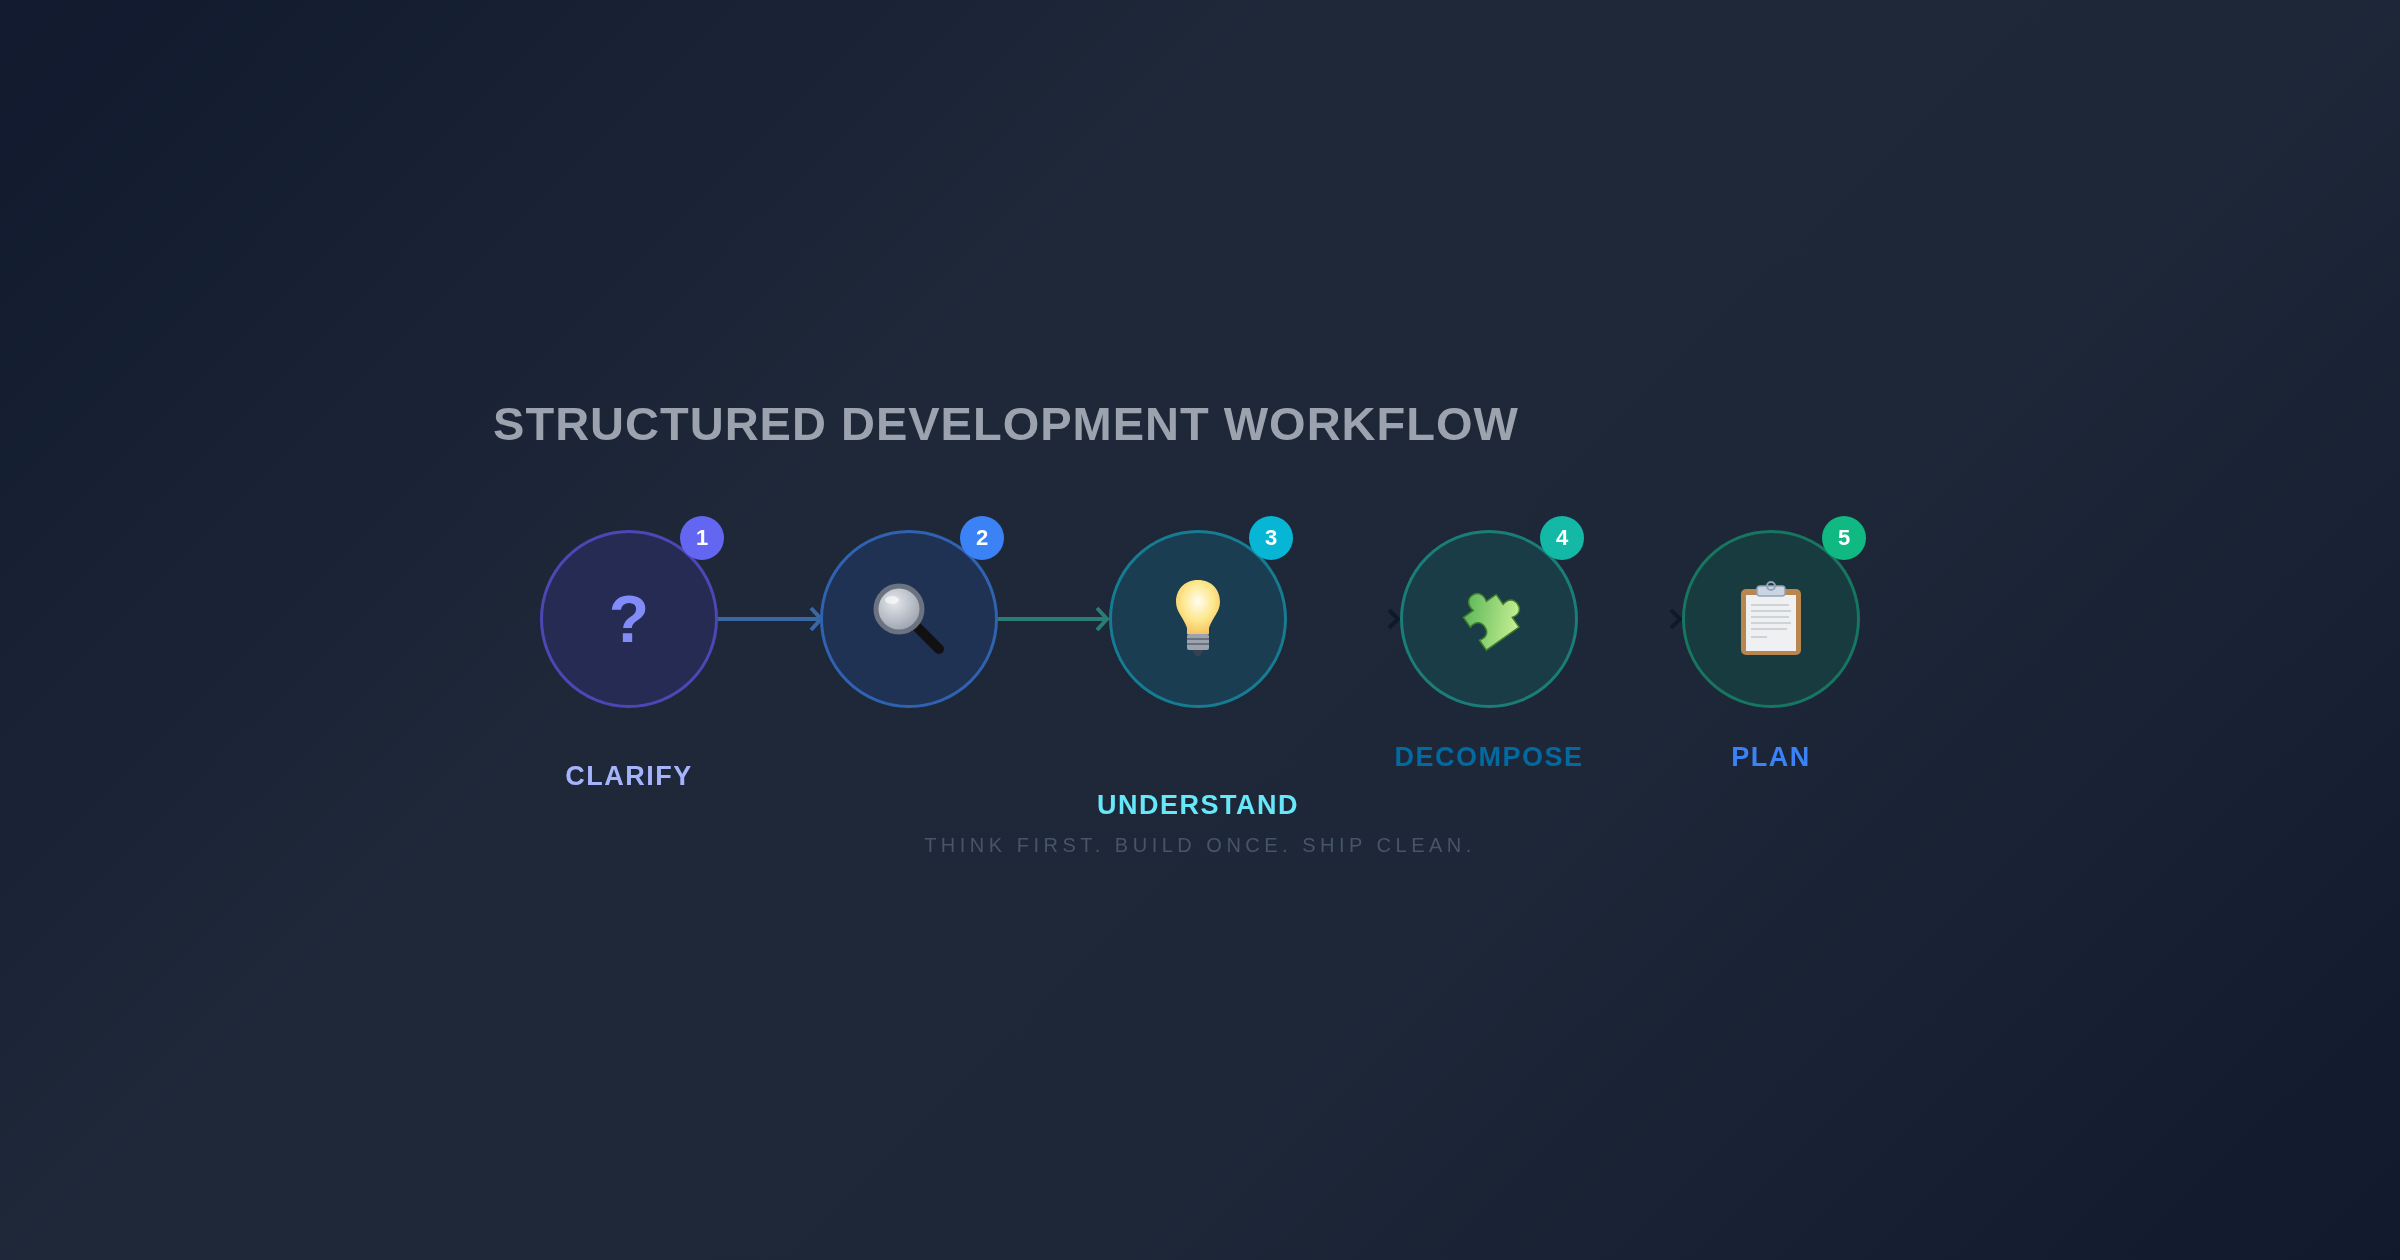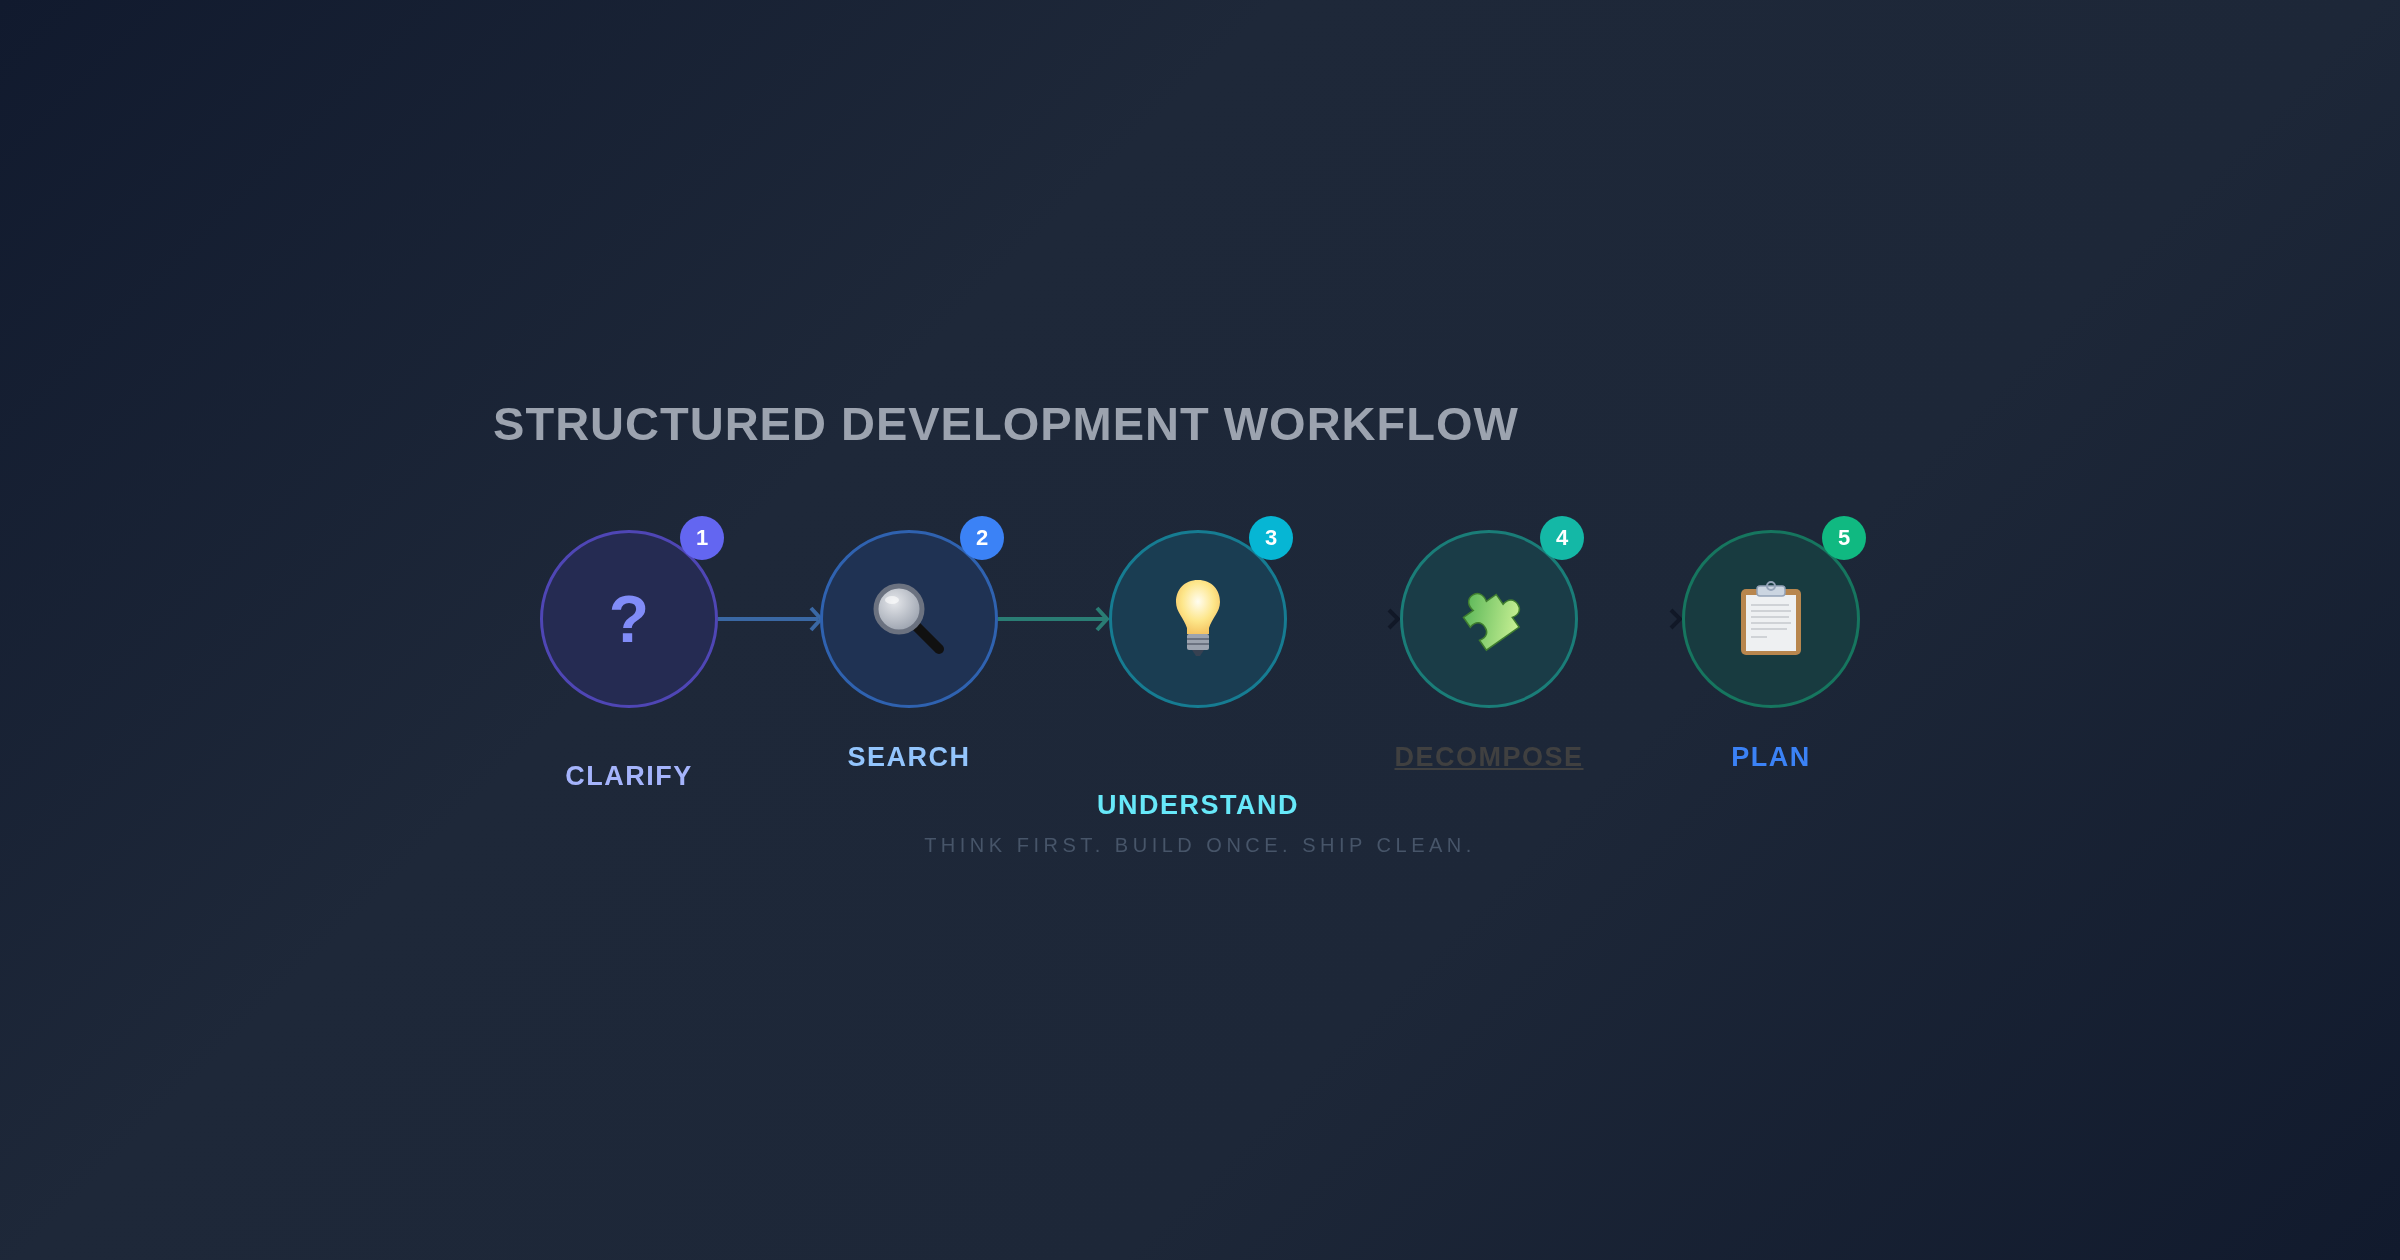--- a/index.html
+++ b/index.html
@@ -72,21 +72,20 @@
           <stop offset="0" stop-color="#e5e7eb"></stop>
             <stop offset="1" stop-color="#9ca3af"></stop>
         </radialGradient>
       </defs>
       <line x1="44" y1="44" x2="68" y2="68" stroke="#111" stroke-width="10" stroke-linecap="round"></line>
       <circle cx="28" cy="28" r="23" fill="url(#lens)" stroke="#6b7280" stroke-width="5"></circle>
       <ellipse cx="21" cy="19" rx="7" ry="4" fill="#fff" opacity="0.6"></ellipse>
     </svg>
   </div>
   <div class="badge" style="background:#3b82f6;">2</div>
-  <div class="label" style="color:#93c5fd;">SEARCH</div>
 </div>
 
 <div class="step" style="left:1109px;">
   <div class="circle" style="border-color:#167c92; background:#1a3d52;">
     <svg width="52" height="82" viewBox="0 0 52 82">
       <defs>
         <radialGradient id="bulb" cx="50%" cy="40%" r="60%">
           <stop offset="0" stop-color="#fffdf0"></stop>
             <stop offset="0.6" stop-color="#fde68a"></stop>
             <stop offset="1" stop-color="#f5c563"></stop>
@@ -111,21 +110,21 @@
           <stop offset="0" stop-color="#4caf50"></stop>
             <stop offset="1" stop-color="#d9f99d"></stop>
         </linearGradient>
       </defs>
       <g transform="rotate(-35 38 38)">
         <path d="M18 22 L30 22 C28 14 32 9 38 9 C44 9 48 14 46 22 L58 22 L58 34 C66 32 70 36 70 42 C70 48 66 52 58 50 L58 62 L18 62 L18 50 C26 52 30 48 30 42 C30 36 26 32 18 34 Z" fill="url(#puz)" stroke="#3f7d2f" stroke-width="1.5"></path>
       </g>
     </svg>
   </div>
   <div class="badge" style="background:#14b8a6;">4</div>
-  <div class="label" style="color:#404040;text-decoration:underline;">DECOMPOSE</div>
+  <div class="label" style="color:#0369a1;">DECOMPOSE</div>
 </div>
 
 <div class="step" style="left:1682px;">
   <div class="circle" style="border-color:#16765f; background:#183b40;">
     <svg width="64" height="76" viewBox="0 0 64 76">
       <rect x="2" y="8" width="60" height="66" rx="5" fill="#b8864e"></rect>
       <rect x="7" y="14" width="50" height="56" fill="#eef0f2"></rect>
       <rect x="18" y="5" width="28" height="10" rx="3" fill="#cbd5e1" stroke="#94a3b8" stroke-width="1.5"></rect>
       <circle cx="32" cy="5" r="4" fill="none" stroke="#94a3b8" stroke-width="2"></circle>
       <g stroke="#c4c8cc" stroke-width="1.5">

